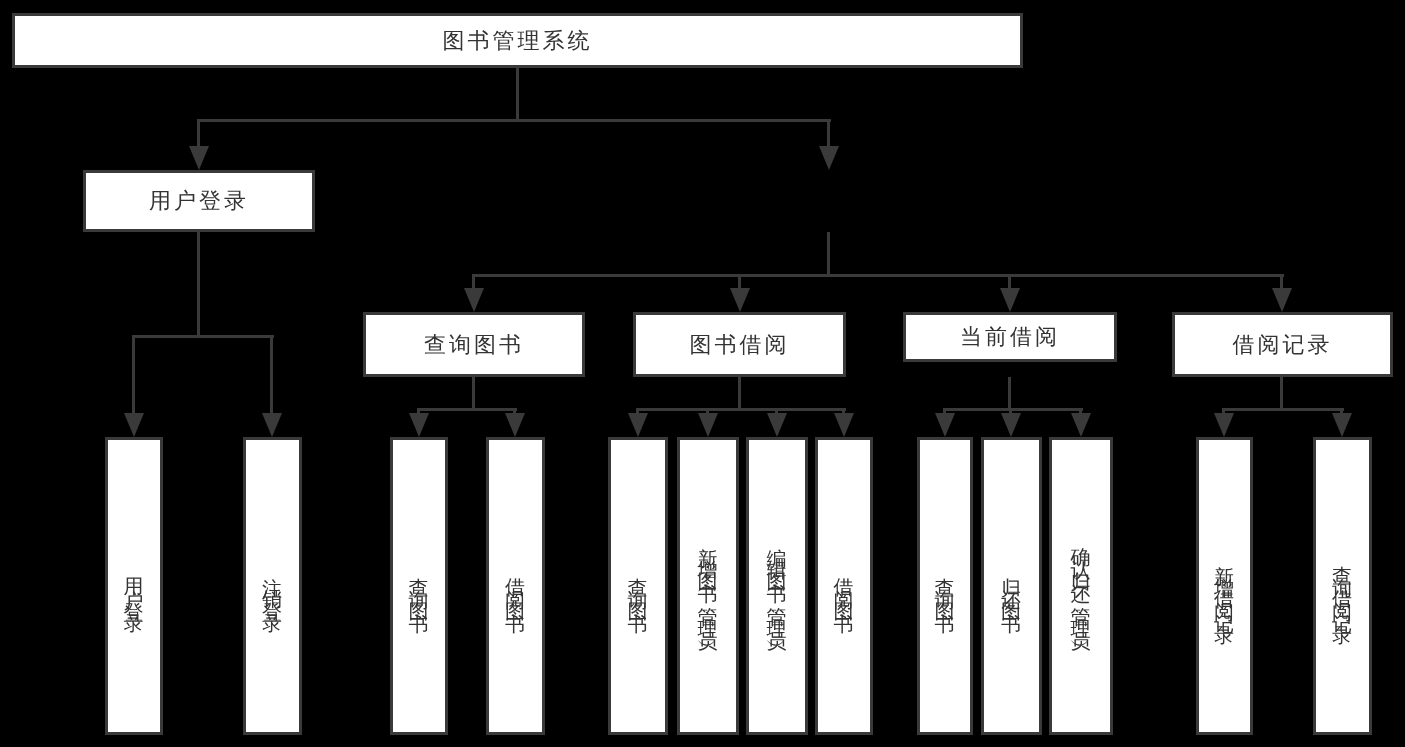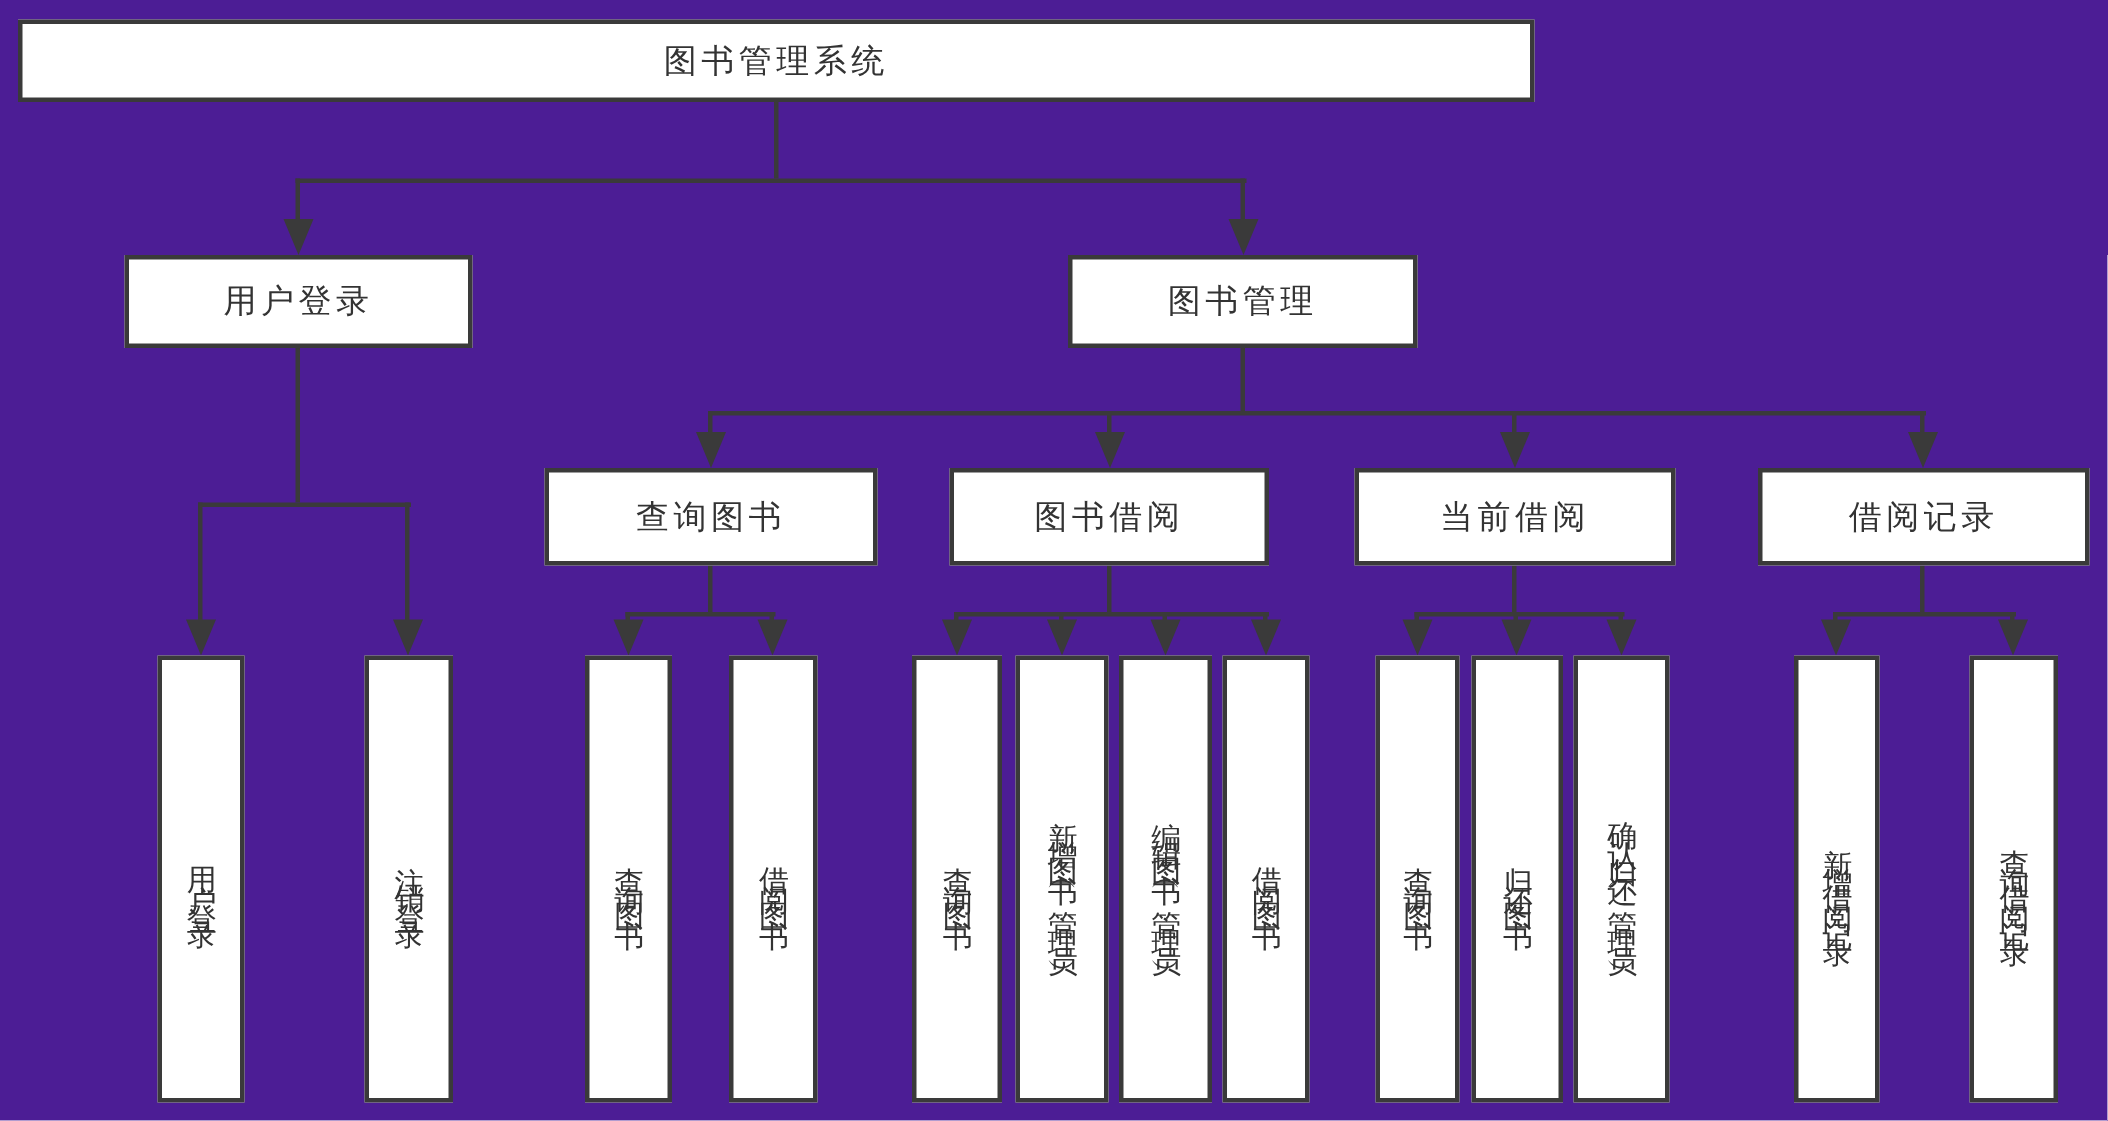--- a/index.html
+++ b/index.html
@@ -1,17 +1,17 @@
 <!DOCTYPE html>
 <html><head>
 <meta charset="utf-8">
 <style>
   html,body{margin:0;padding:0;background:#ffffff;}
   .canvas{
-    position:relative;width:1405px;height:747px;background:#4c1d95;
+    position:relative;width:1405px;height:747px;background:#000000;
     font-family:"Liberation Sans","DejaVu Sans",sans-serif;
     overflow:hidden;
   }
   .box{
     position:absolute;box-sizing:border-box;
     border:3px solid #3a3a3a;background:#ffffff;color:#333333;
     display:flex;align-items:center;justify-content:center;
   }
   .box.h span{font-size:22px;letter-spacing:3px;white-space:nowrap;}
   .box.v span{
@@ -96,31 +96,28 @@
   <div class="vline" style="left:1340px;top:408px;height:7px;"></div>
   <div class="ahead" style="left:1332px;top:413px;"></div>
 
   <div class="box h" style="left:12px;top:13px;width:1011px;height:55px;">
     <span>图书管理系统</span>
   </div>
 
   <div class="box h" style="left:83px;top:170px;width:232px;height:62px;">
     <span>用户登录</span>
   </div>
-  <div class="box h" style="left:712px;top:170px;width:233px;height:62px;">
-    <span>图书管理</span>
-  </div>
 
   <div class="box h" style="left:363px;top:312px;width:222px;height:65px;">
     <span>查询图书</span>
   </div>
   <div class="box h" style="left:633px;top:312px;width:213px;height:65px;">
     <span>图书借阅</span>
   </div>
-  <div class="box h" style="left:903px;top:312px;width:214px;height:65px;">
+  <div class="box h" style="left:903px;top:312px;width:214px;height:50px;">
     <span>当前借阅</span>
   </div>
   <div class="box h" style="left:1172px;top:312px;width:221px;height:65px;">
     <span>借阅记录</span>
   </div>
 
   <div class="box v" style="left:105px;top:437px;width:58px;height:298px;">
     <span>用户登录</span>
   </div>
   <div class="box v" style="left:243px;top:437px;width:59px;height:298px;">

